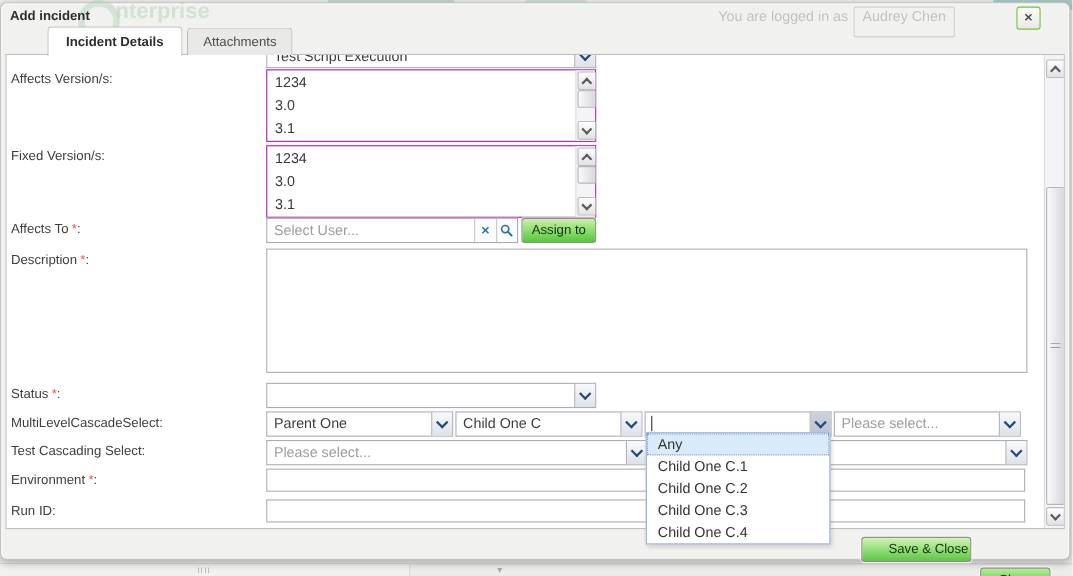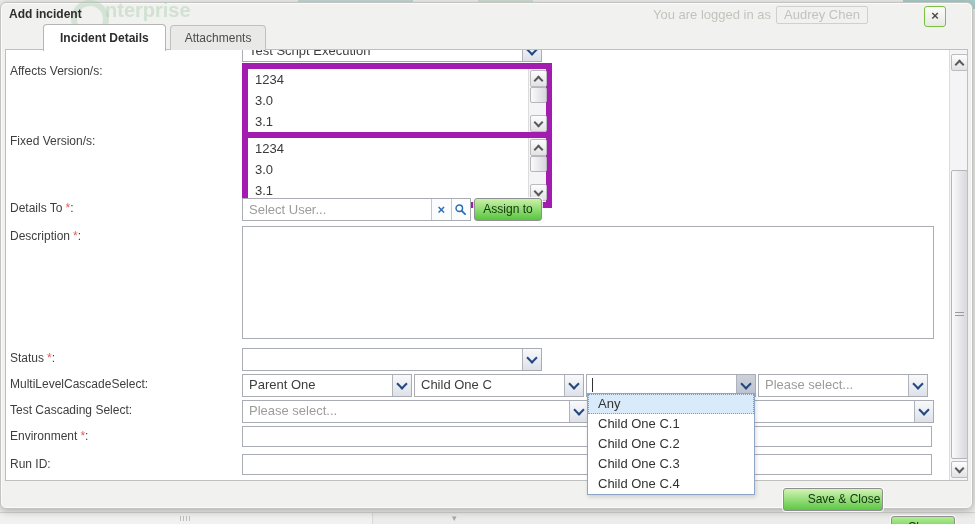--- a/index.html
+++ b/index.html
@@ -16,35 +16,35 @@
            background:repeating-linear-gradient(90deg,#bdbdbb 0 1px,transparent 1px 3px);}
   .pg-arrow{position:absolute;left:452px;top:1px;width:9px;height:9px;color:#a9a9a7;font-size:9px;line-height:9px;}
   
   .dialog{position:absolute;left:0;top:2px;width:971px;height:505px;background:#f1f1ef;
           border:1px solid #c3c3c1;border-radius:6px;box-shadow:0 2px 8px rgba(0,0,0,.28), inset 0 0 0 1px #fbfbfa;}
   .dlg-title{position:absolute;left:8px;top:4px;font-weight:bold;color:#2e2e2e;font-size:12px;}
   .ghost-logo-circle{position:absolute;left:70px;top:-3px;width:26px;height:26px;border:6px solid rgba(165,205,170,.38);
           border-radius:50%;}
   .ghost-logo-text{position:absolute;left:104px;top:-4px;font-size:20px;font-weight:bold;color:rgba(165,205,170,.42);}
   .ghost-login{position:absolute;left:652px;top:4px;font-size:13px;color:rgba(150,150,140,.5);white-space:nowrap;}
-  .ghost-user{border:1px solid rgba(150,150,140,.35);padding:0 7px 1px;margin-left:5px;border-radius:2px;}
+  .ghost-user{border:1px solid rgba(150,150,140,.35);padding:0 7px 11px;margin-left:5px;border-radius:2px;}
   .dlg-close{position:absolute;right:26px;top:3px;width:20px;height:19px;border:1px solid #7ac142;border-radius:3px;
           background:linear-gradient(#fcfcfb,#e8e8e5);color:#4a4a4a;font-size:13px;font-weight:bold;
           text-align:center;line-height:18px;cursor:pointer;}
   
   .tabstrip{position:absolute;left:6px;top:22px;height:25px;display:flex;align-items:flex-end;z-index:3;padding-left:36px;}
   .tab{border:1px solid #c0c0be;border-bottom:none;border-radius:4px 4px 0 0;margin-right:4px;cursor:pointer;}
   .tab.active{background:#fff;padding:6px 16px;font-weight:bold;color:#2d2d2d;border-color:#b5b5b3;margin-bottom:-1px;}
   .tab.inactive{background:#e9e9e7;padding:5px 14px 5px;color:#4c4c4c;}
   
   .panel{position:absolute;left:4px;top:46px;width:961px;height:430px;background:#fff;border:1px solid #bfbfbd;
          overflow:hidden;z-index:2;}
   .lbl{position:absolute;left:4px;width:225px;color:#3e3e3e;}
   .req{color:#e05c5c;margin-left:3px;}
-  .greenbox{border:6px solid #a21caf;}
+  .greenbox{border:1px solid #a21caf;}
   .listbox{position:absolute;background:#fff;}
   .lb-items{position:absolute;left:0;top:0;right:17px;bottom:0;overflow:hidden;}
   .lb-item{height:21px;line-height:21px;padding-left:7px;font-size:13px;color:#3a3a3a;}
   
   .sel{position:absolute;height:21px;background:#fff;border:1px solid #a9adb3;}
   .sel .val{position:absolute;left:6px;top:0;right:20px;line-height:20px;font-size:13px;color:#3d3d3d;
             white-space:nowrap;overflow:hidden;}
   .sel .ph{color:#9c9c9c;}
   .sel-btn{position:absolute;right:0;top:0;bottom:0;width:18px;background:linear-gradient(#f8f9fb,#dde1e8);
            border-left:1px solid #aeb3bc;display:flex;align-items:center;justify-content:center;cursor:pointer;}
@@ -160,21 +160,21 @@
             <span class="gchev up"></span>
           </div>
         <div class="sb-thumb" style="top:18px;height:14px;"></div>
         <div class="sb-btn" style="bottom:1px;">
             <span class="gchev down"></span>
           </div>
       </div>
     </div>
 
     <div class="lbl" style="top:151px;">
-      <span>Details To</span><span class="req">*</span><span>:</span>
+      <span>Affects To</span><span class="req">*</span><span>:</span>
     </div>
     <div class="assign-wrap">
       <input class="assign-input" placeholder="Select User..." style="">
       <div class="mini-btn">
         <span class="clear-x">×</span>
       </div>
       <div class="mini-btn">
         <svg width="13" height="13" viewBox="0 0 16 16">
           <circle cx="6.5" cy="6.5" r="4" fill="none" stroke="#2a6db5" stroke-width="1.8"></circle>
           <line x1="9.6" y1="9.6" x2="13.6" y2="13.6" stroke="#2a6db5" stroke-width="2.2" stroke-linecap="round"></line>

